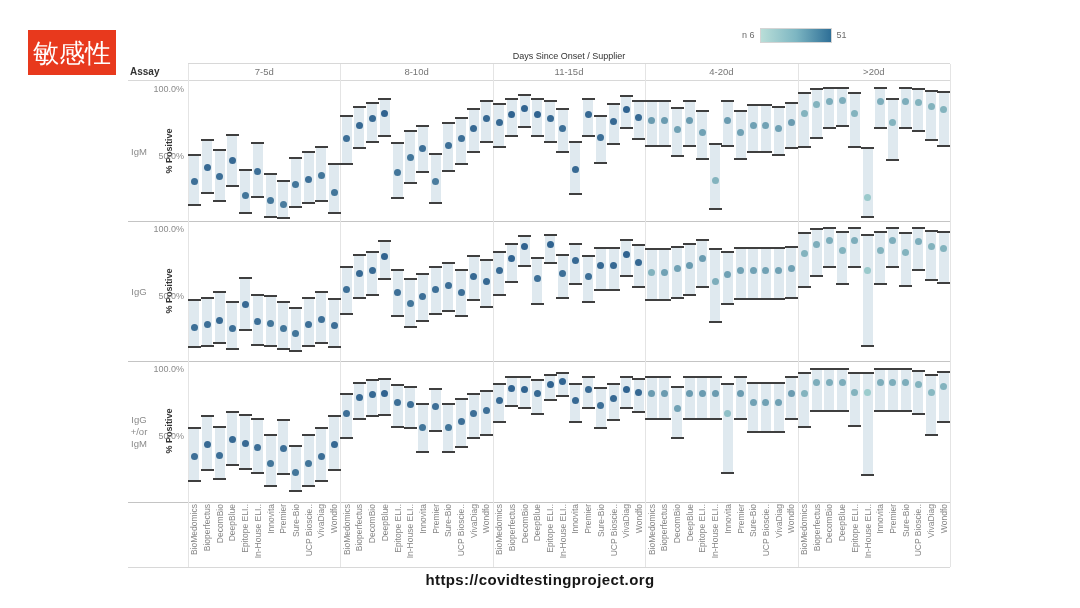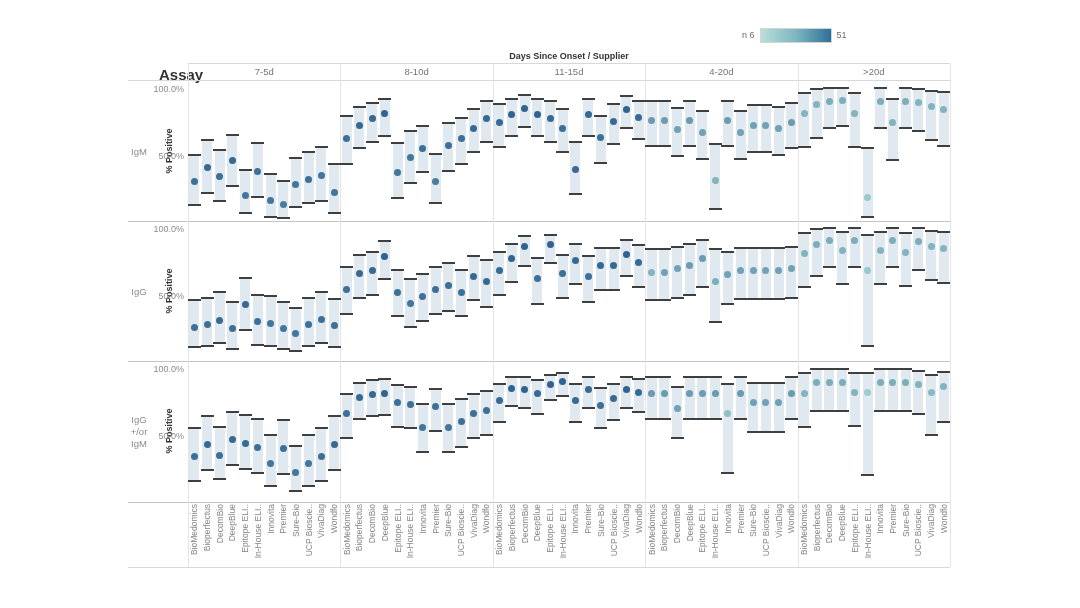--- a/index.html
+++ b/index.html
@@ -8,39 +8,42 @@
   .badge{position:absolute;left:28px;top:30px;width:88px;height:45px;background:#e8391d;
          display:flex;align-items:center;justify-content:center;}
   .badge span{color:#fff;font-family:"DejaVu Serif",serif;font-size:26px;line-height:1;}
   .title{position:absolute;left:155px;top:24px;font-size:15px;color:#54585e;letter-spacing:.2px;}
   .legend{position:absolute;left:742px;top:27px;height:16px;display:flex;align-items:center;font-size:9px;color:#6b6b6b;}
   .legend .bar{width:70px;height:13px;margin:0 5px;border:1px solid #d4d4d4;
                background:linear-gradient(90deg,#b9ded8,#7db6c2,#2e6f97);}
   .hline{position:absolute;height:1px;background:#d8d8d8;}
   .vline{position:absolute;width:1px;background:#e4e4e4;}
   .col-axis-title{position:absolute;left:188px;top:51px;width:762px;text-align:center;
-                  font-size:9px;font-weight:bold;color:#333;}
-  .corner{position:absolute;left:130px;top:66px;font-size:15px;font-weight:bold;color:#333;margin-left:29px;}
+                  font-size:9px;font-weight:normal;color:#333;}
+  .corner{position:absolute;left:130px;top:66px;font-size:10px;font-weight:bold;color:#333;}
   .col-head{position:absolute;top:66px;text-align:center;font-size:9.5px;color:#757575;}
   .row-label{position:absolute;left:126px;width:26px;text-align:center;font-size:9.5px;color:#8a8a8a;line-height:1.25;}
   .yaxis-title{position:absolute;font-size:9px;font-weight:bold;color:#333;transform:rotate(-90deg);
                transform-origin:center center;white-space:nowrap;}
   .tick{position:absolute;width:42px;text-align:right;font-size:9px;color:#8a8a8a;}
   .band{position:absolute;background:#dfe9ef;}
   .cap{position:absolute;height:2px;background:#3f3f3f;}
   .dot{position:absolute;width:7px;height:7px;border-radius:50%;}
   .supplier{position:absolute;width:62px;text-align:right;font-size:8.5px;color:#868686;
             white-space:nowrap;transform:rotate(-90deg);transform-origin:top left;line-height:10px;}
   .footer{position:absolute;left:0;top:571px;width:1080px;text-align:center;
           font-size:15px;font-weight:bold;color:#161616;letter-spacing:.4px;}
 </style>
 </head>
 <body>
 
 <div id="stage">
+  <div class="badge">
+    <span>敏感性</span>
+  </div>
 
   <div class="legend">
     <span>n</span>&nbsp;<span>6</span>
     <span class="bar"></span>
     <span>51</span>
   </div>
 
   <div class="col-axis-title">Days Since Onset / Supplier</div>
   <div class="corner">Assay</div>
 
@@ -857,13 +860,14 @@
       <div class="supplier" style="left: 849.8px; top: 566px;">Epitope ELI..</div>
       <div class="supplier" style="left: 862.5px; top: 566px;">In-House ELI..</div>
       <div class="supplier" style="left: 875.2px; top: 566px;">Innovita</div>
       <div class="supplier" style="left: 887.9px; top: 566px;">Premier</div>
       <div class="supplier" style="left: 900.6px; top: 566px;">Sure-Bio</div>
       <div class="supplier" style="left: 913.3px; top: 566px;">UCP Bioscie..</div>
       <div class="supplier" style="left: 926px; top: 566px;">VivaDiag</div>
       <div class="supplier" style="left: 938.7px; top: 566px;">Wondfo</div>
     </div>
 
+  <div class="footer">https://covidtestingproject.org</div>
 </div>
 
 </body></html>

